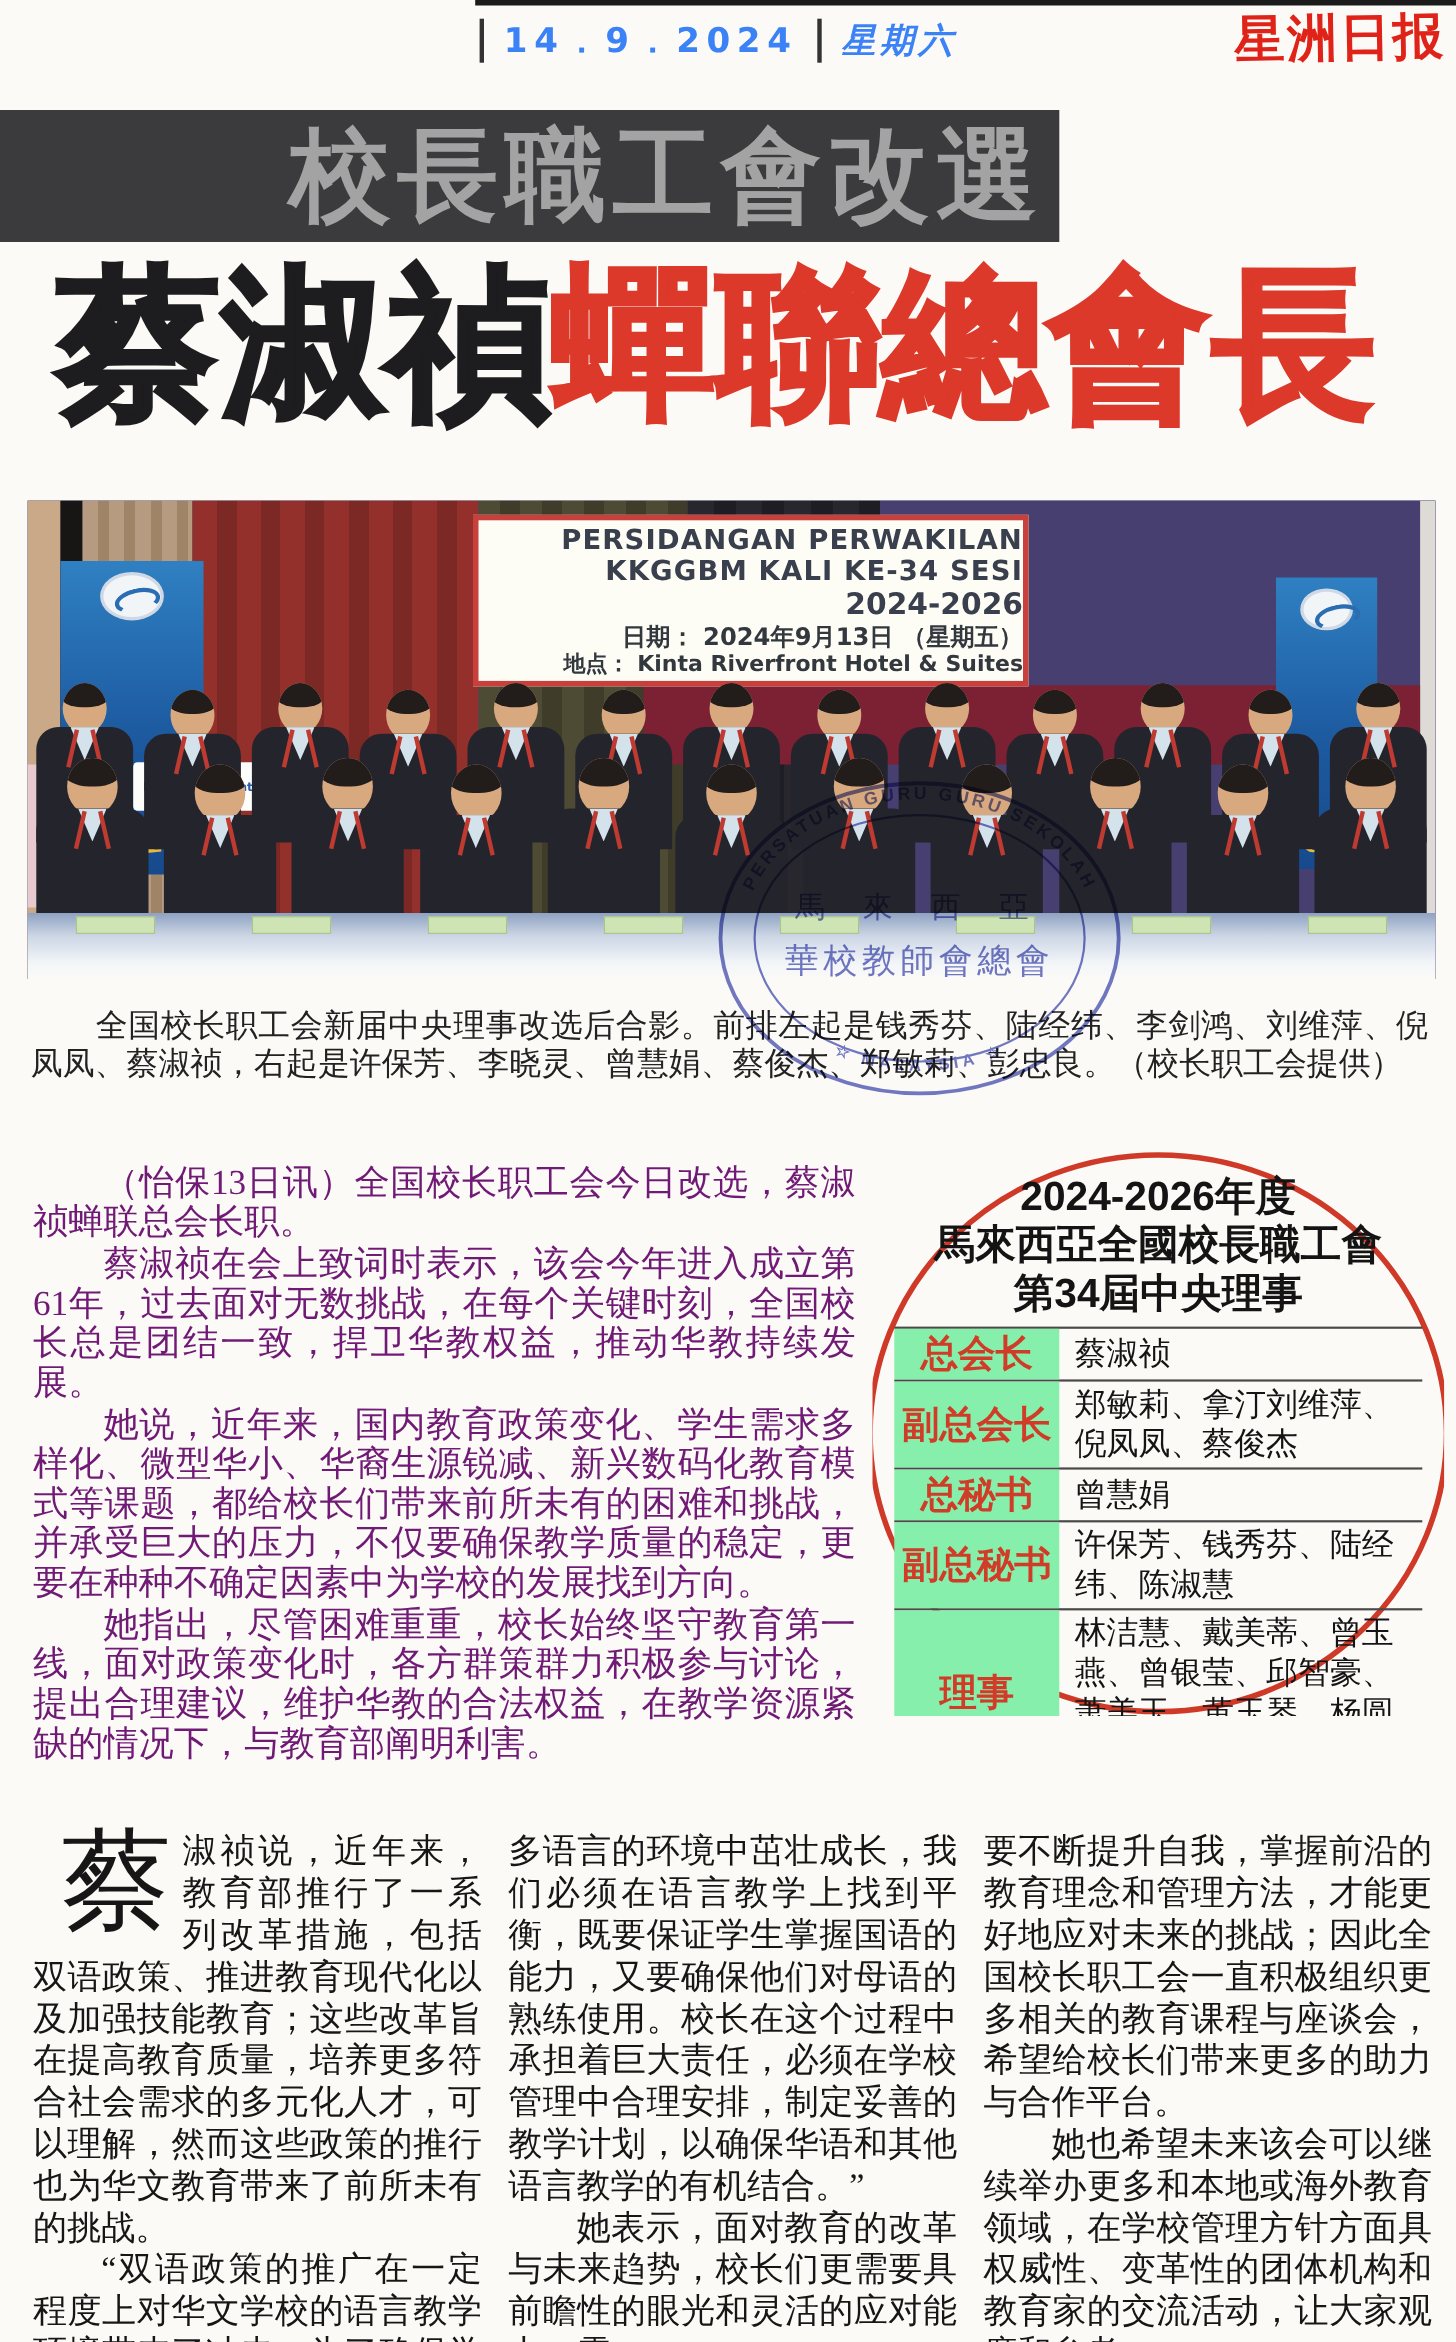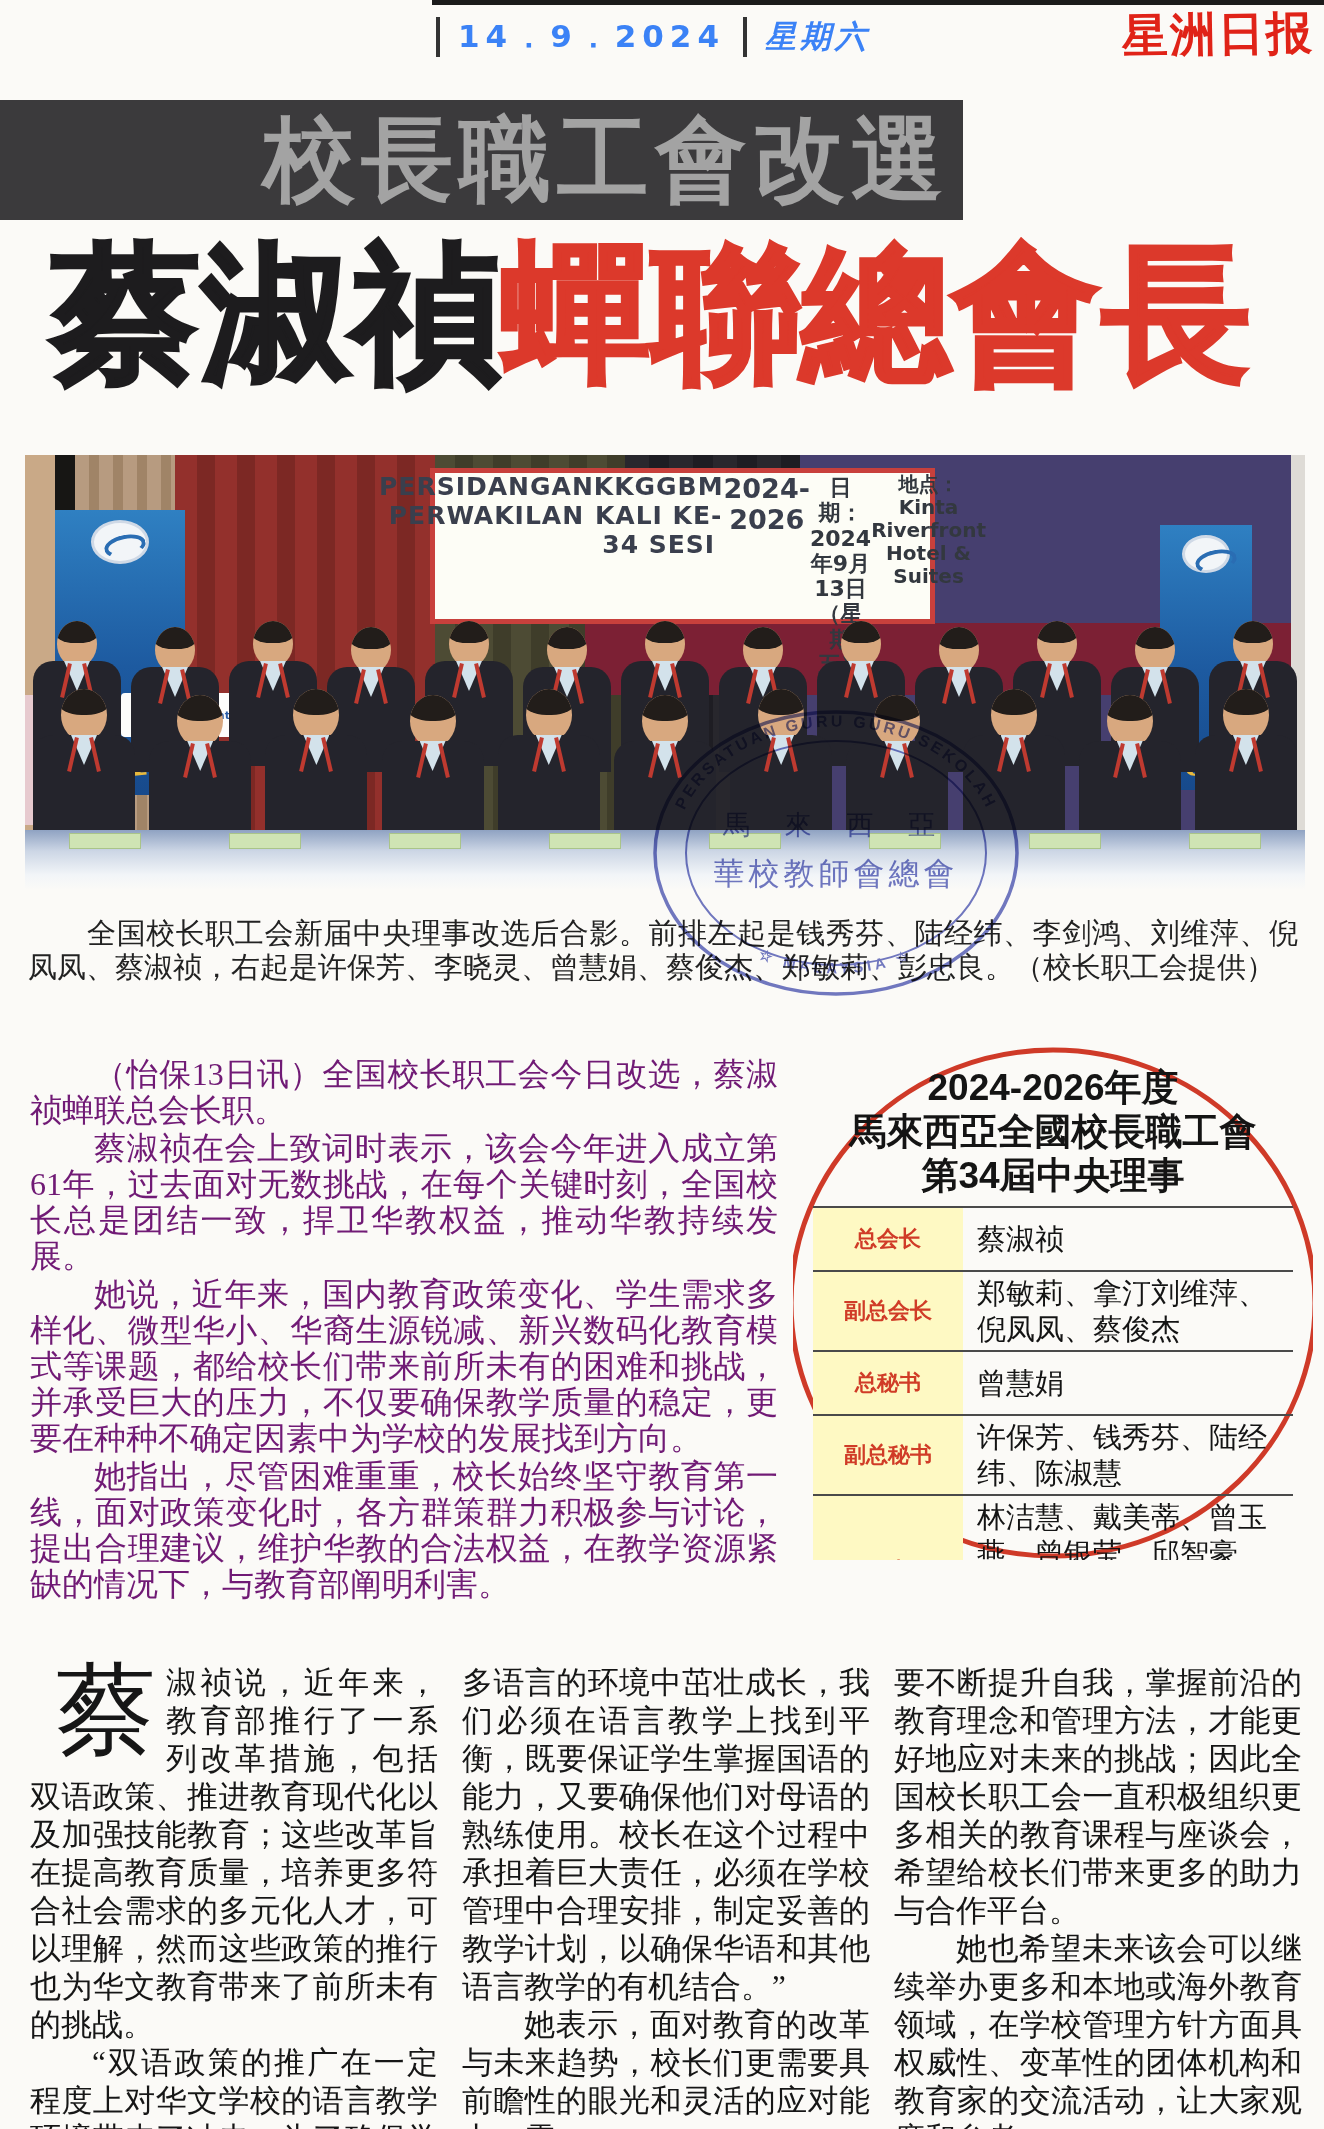--- a/index.html
+++ b/index.html
@@ -36,21 +36,21 @@
   .curtain-beige{left:50px;top:0;width:100px;height:100%;background:repeating-linear-gradient(90deg,#b79b80 0 14px,#a08467 14px 24px);}
   .curtain-red{left:150px;top:0;width:260px;height:100%;background:repeating-linear-gradient(90deg,#93302c 0 22px,#7c2824 22px 40px);}
   .curtain-olive{left:410px;top:0;width:190px;height:100%;background:repeating-linear-gradient(90deg,#4d4b34 0 20px,#3f3d2a 20px 38px);}
   .curtain-dark{left:600px;top:0;width:175px;height:100%;background:repeating-linear-gradient(90deg,#28272d 0 24px,#1e1d23 24px 44px);}
   .wall-purple{left:775px;top:0;right:0;width:505px;height:100%;background:#463f6f;}
   .stage-maroon{left:560px;top:168px;right:14px;width:706px;height:72px;background:#7c2034;z-index:1;}
   .table-pink-left{left:0;top:240px;width:36px;height:130px;background:#e7cacf;z-index:1;}
   .strip-right{right:0;top:0;width:14px;height:100%;background:#dedbd6;}
 
   .conf-banner{left:405px;top:13px;width:505px;height:156px;background:#fdfdf6;border:5px solid #c8403c;
-               z-index:1;display:flex;flex-direction:row;justify-content:center;align-items:flex-start;
+               z-index:1;display:flex;flex-direction:column;justify-content:center;align-items:flex-end;
                font-family:"DejaVu Sans",sans-serif;font-weight:bold;color:#3a3f4d;text-align:center;line-height:1.15;}
   .conf-banner .b1{font-size:25px;letter-spacing:1px;}
   .conf-banner .b2{font-size:25px;letter-spacing:1px;}
   .conf-banner .b3{font-size:27px;}
   .conf-banner .b4{font-size:22px;margin-top:2px;color:#33383f;}
   .conf-banner .b5{font-size:20px;color:#33383f;}
 
   .side-banner{z-index:1;background:linear-gradient(180deg,#2f80c2 0%,#1d5aa0 55%,#174a8c 100%);
                display:flex;flex-direction:column;align-items:center;justify-content:space-between;
                padding:10px 0 8px 0;}
@@ -102,22 +102,22 @@
   .article p{margin:0 0 2px 0;text-indent:2em;}
 
   .cbox{position:relative;position:absolute;left:793px;top:1046px;width:520px;height:514px;overflow:hidden;}
   .cbox .oval{position:absolute;left:0;top:0;}
   .cbox-inner{position:relative;padding:20px 20px 0 20px;}
   .cbox-title{text-align:center;font-family:"Liberation Sans",sans-serif;font-weight:900;color:#141414;
               font-size:37px;line-height:44px;margin-bottom:8px;}
   .ctable{border-top:2px solid #4a4a4a;font-family:"Liberation Sans",sans-serif;}
   .crow{display:grid;grid-template-columns:150px 1fr;border-bottom:2px solid #4a4a4a;}
   .crow:last-child{border-bottom:none;}
-  .clabel{background:#fef9c3;color:#d03c27;font-weight:bold;font-size:22px;
-          display:flex;align-items:center;justify-content:center;text-align:center;padding:16px 4px;}
+  .clabel{background:#86efac;color:#d03c27;font-weight:bold;font-size:34px;
+          display:flex;align-items:center;justify-content:center;text-align:center;padding:0 4px;}
   .cval{padding:3px 4px 3px 14px;font-size:29px;line-height:36px;color:#141414;display:flex;align-items:center;}
 
   
   .subhead{position:absolute;left:28px;top:1580px;font-family:"Liberation Sans",sans-serif;font-weight:900;
            font-size:56px;color:#2b2b2d;letter-spacing:2px;}
   .cols{position:absolute;left:30px;top:1664px;width:1272px;display:flex;gap:24px;}
   .col{flex:1;font-size:31px;line-height:38px;color:#161616;text-align:justify;}
   .col p{margin:0;}
   .col p.indent{text-indent:2em;}
   .dropcap{float:left;font-size:100px;line-height:86px;padding:4px 10px 0 26px;font-family:"Liberation Serif",serif;}

